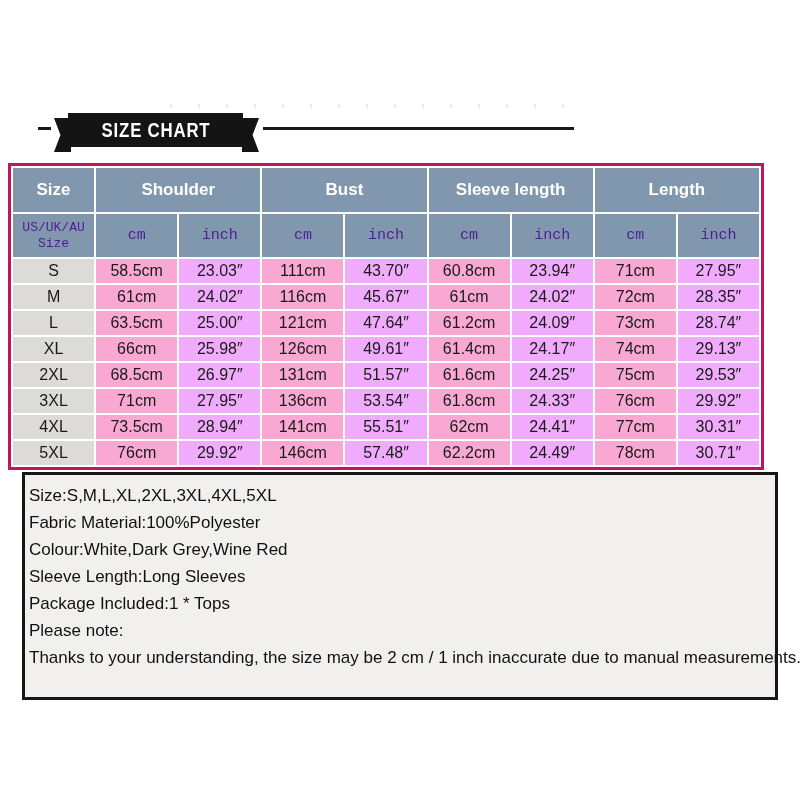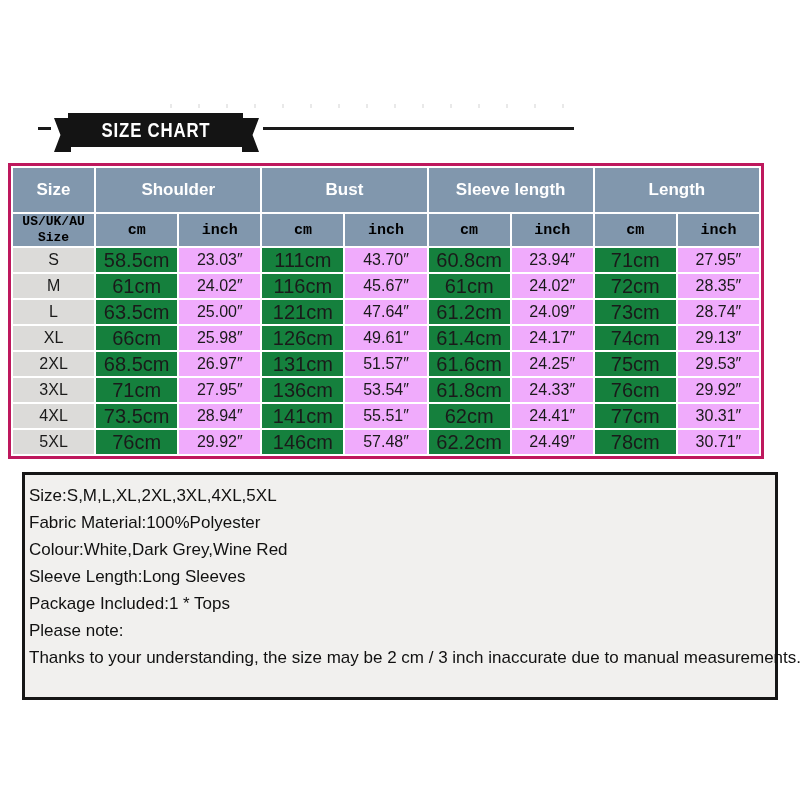--- a/index.html
+++ b/index.html
@@ -41,27 +41,27 @@
     background:#ffffff;table-layout:fixed;
   }
   .size-table th,.size-table td{
     text-align:center;vertical-align:middle;padding:0;overflow:hidden;white-space:nowrap;
   }
   .grp{
     background:#8197ad;color:#ffffff;font-weight:bold;font-size:17px;height:44px;
     font-family:"Liberation Sans",sans-serif;
   }
   .sub{
-    background:#8197ad;color:#000000;font-weight:bold;height:32px;
+    background:#8197ad;color:#4c1d95;font-weight:normal;height:43px;
     font-family:"Liberation Mono",monospace;font-size:15px;
   }
   .sub .l1{display:block;font-size:13px;line-height:16px;}
   .sub .l2{display:block;font-size:13px;line-height:16px;}
   .c-size{background:#dcdbd9;font-size:16px;height:24px;}
-  .c-cm{background:#15803d;font-size:20px;height:24px;}
+  .c-cm{background:#f9a8d4;font-size:16px;height:24px;}
   .c-inch{background:#f0abfc;font-size:16px;height:24px;}
 
   
   .details-panel{
     position:absolute;left:22px;top:472px;width:756px;height:228px;
     box-sizing:border-box;border:3px solid #161616;background:#f1f0ee;
     padding:7px 4px 0 4px;
   }
   .detail-line{font-size:17px;line-height:27px;color:#111111;white-space:nowrap;}
 </style>
@@ -195,14 +195,14 @@
     </tbody>
 </table>
 
 <div class="details-panel">
     <div class="detail-line">Size:S,M,L,XL,2XL,3XL,4XL,5XL</div>
     <div class="detail-line">Fabric Material:100%Polyester</div>
     <div class="detail-line">Colour:White,Dark Grey,Wine Red</div>
     <div class="detail-line">Sleeve Length:Long Sleeves</div>
     <div class="detail-line">Package Included:1 * Tops</div>
     <div class="detail-line">Please note:</div>
-    <div class="detail-line">Thanks to your understanding, the size may be 2 cm / 3 inch inaccurate due to manual measurements.</div>
+    <div class="detail-line">Thanks to your understanding, the size may be 2 cm / 1 inch inaccurate due to manual measurements.</div>
   </div>
 
 </body></html>

